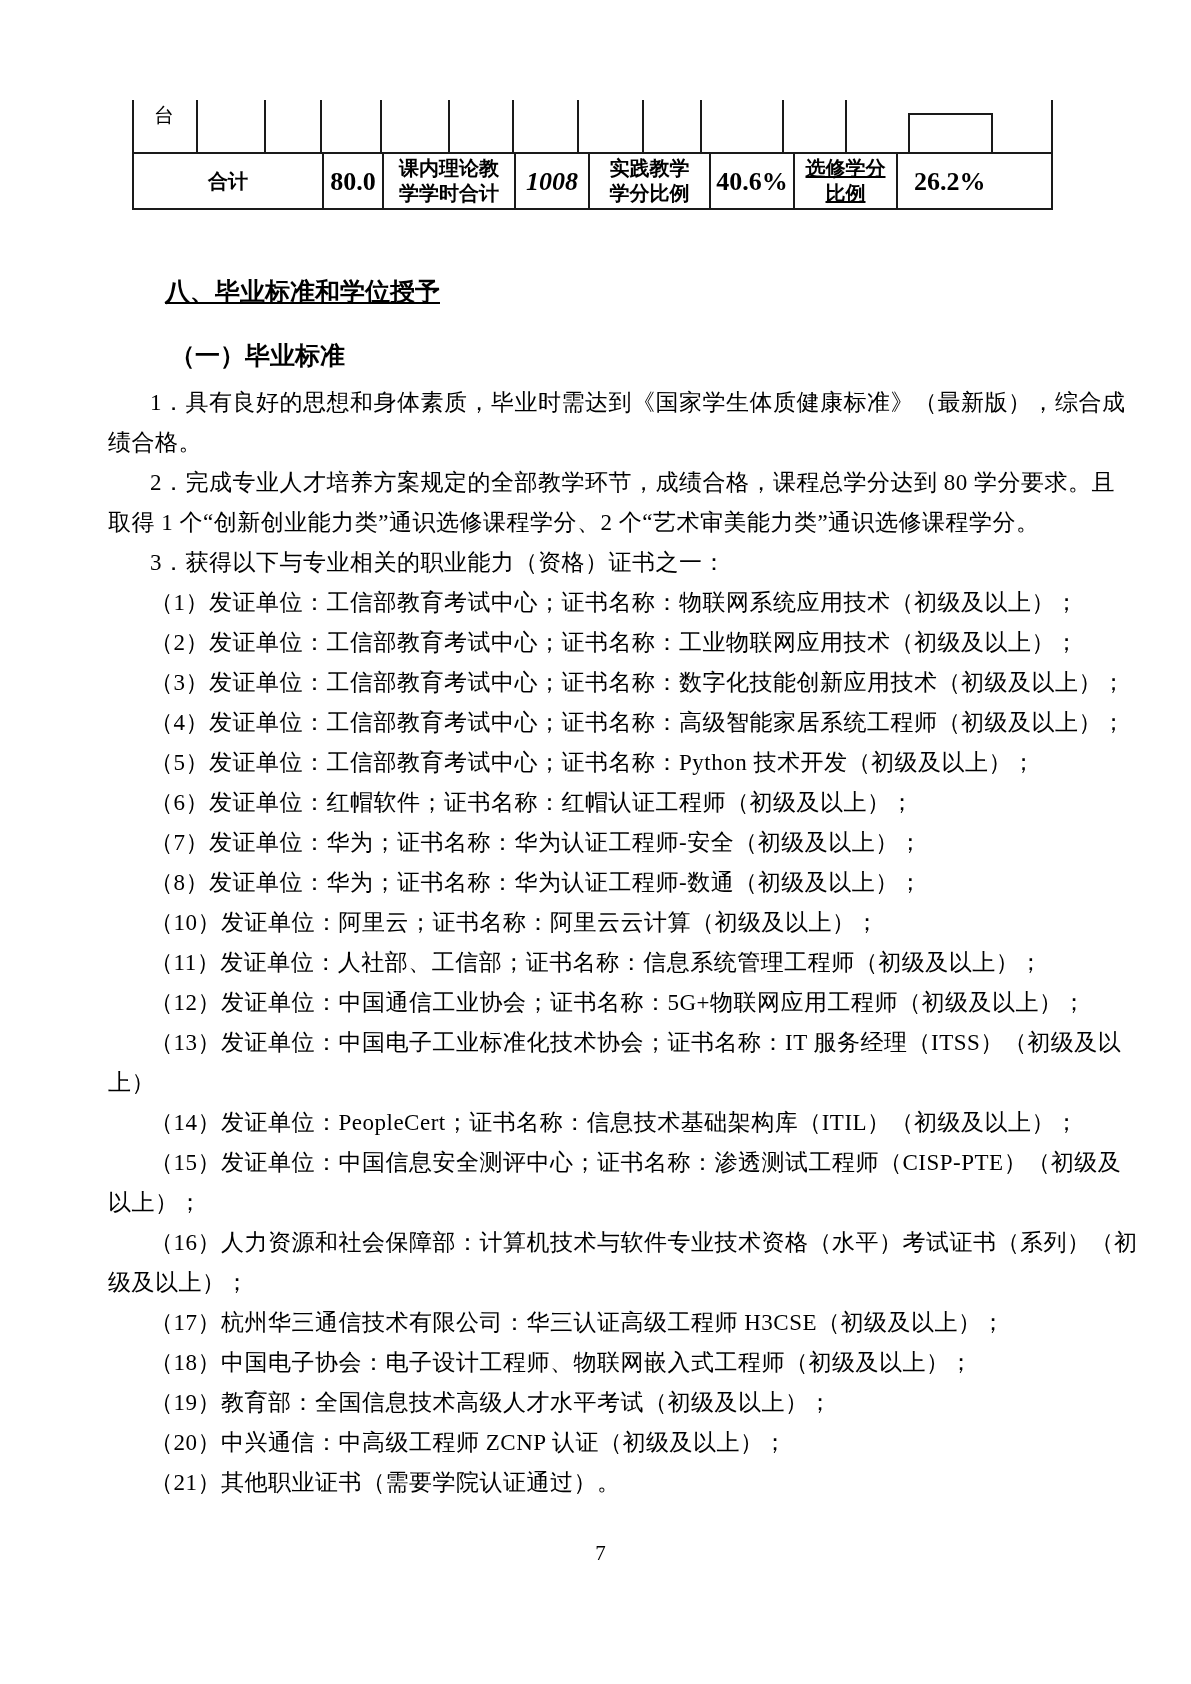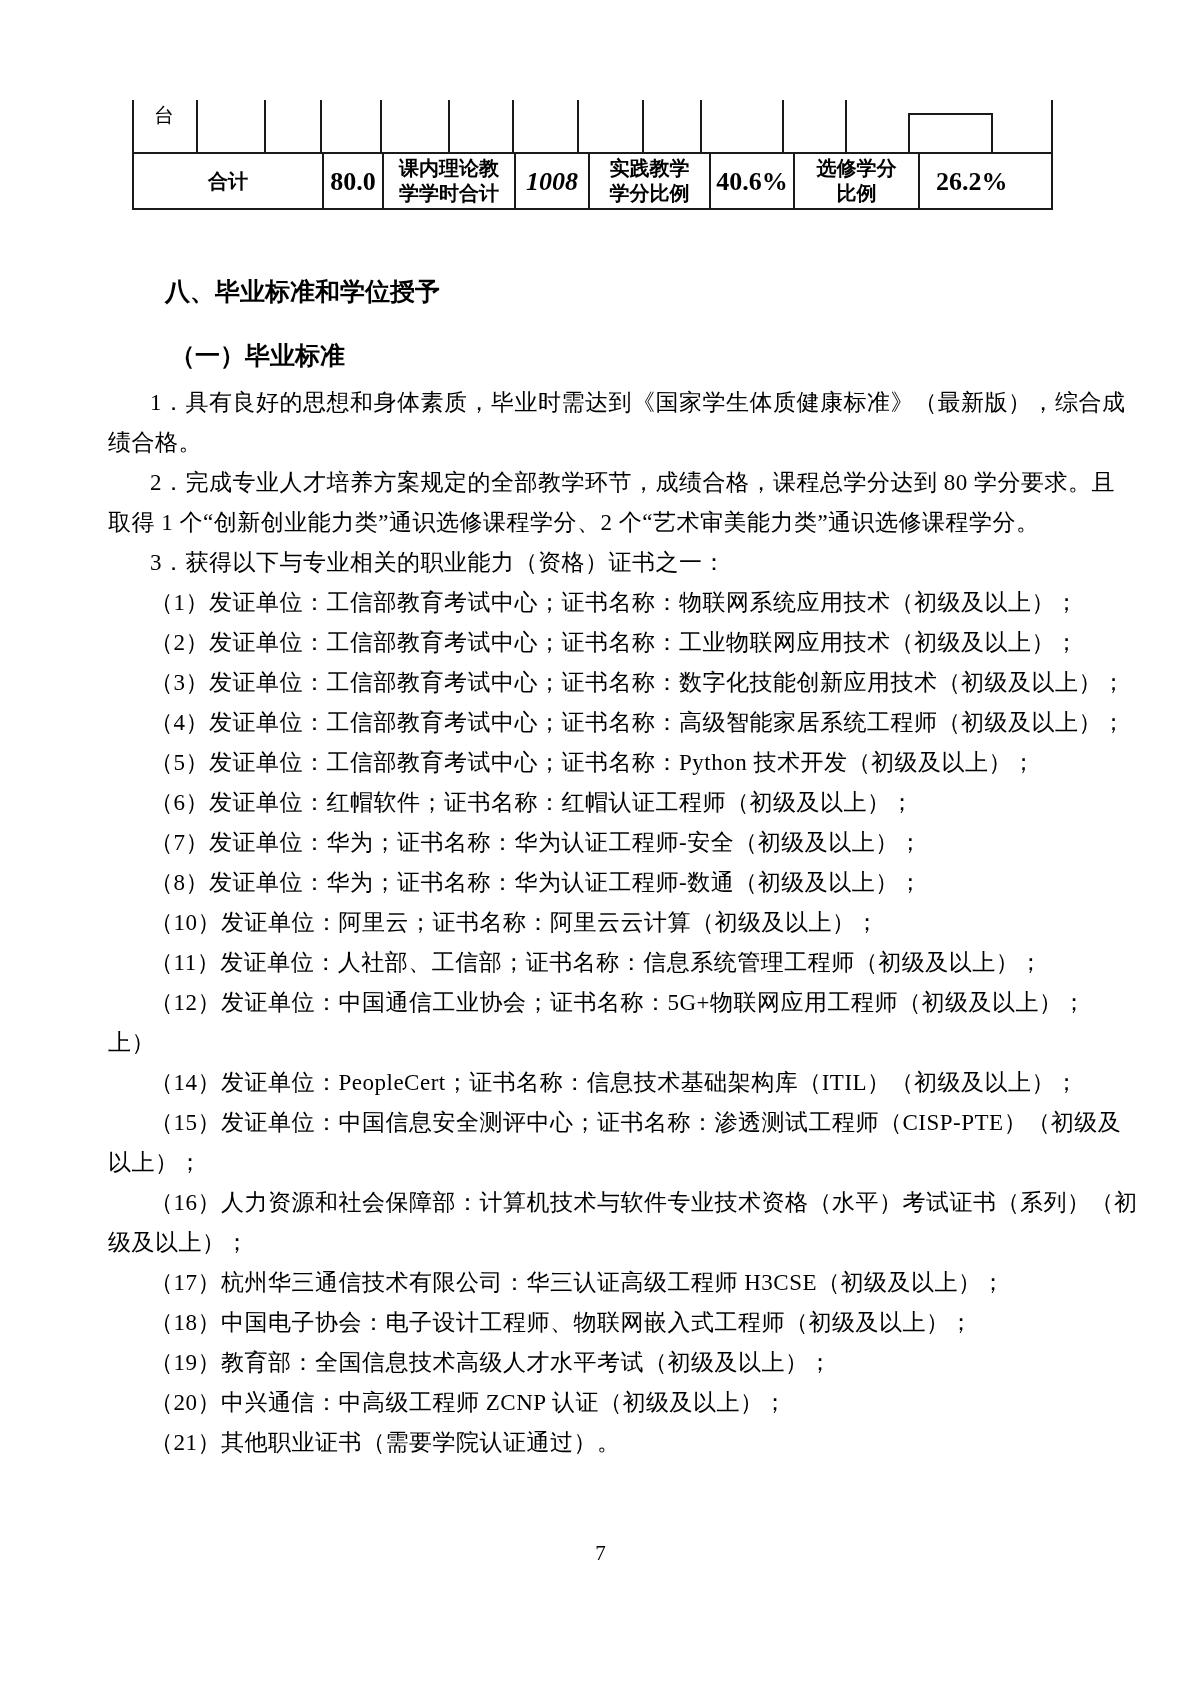--- a/index.html
+++ b/index.html
@@ -37,27 +37,27 @@
     border-left: 2px solid #1a1a1a; overflow: hidden;
   }
   .cell.first { border-left: none; }
   .cell.num { font-size: 26px; }
   .c-total   { width: 188px; }
   .c-credits { width: 60px;  }
   .c-theoryl { width: 132px; }
   .c-theoryv { width: 74px; font-style: italic;  }
   .c-practl  { width: 121px; }
   .c-practv  { width: 84px; font-family: Liberation Serif, serif;  }
-  .c-electl  { width: 125px; }
+  .c-electl  { width: 103px; text-decoration: underline; }
   .c-electv  { flex: 1 1 auto; justify-content: flex-start; padding-left: 16px; }
 
   
   .heading-1 {
     position: absolute; left: 165px; top: 272px;
-    font-size: 25px; font-weight: bold; line-height: 40px; white-space: nowrap;
+    font-size: 25px; font-weight: bold; line-height: 40px; white-space: nowrap; text-decoration: underline;
   }
   .heading-2 {
     position: absolute; left: 170px; top: 336px;
     font-size: 25px; font-weight: bold; line-height: 40px; white-space: nowrap;
   }
 
   
   .body-text { position: absolute; left: 108px; top: 371px; width: 988px; margin-top: 12px; }
   .line {
     height: 40px; line-height: 40px; font-size: 23px;
@@ -124,20 +124,21 @@
       <div class="line indent">（2）发证单位：工信部教育考试中心；证书名称：工业物联网应用技术（初级及以上）；</div>
       <div class="line indent">（3）发证单位：工信部教育考试中心；证书名称：数字化技能创新应用技术（初级及以上）；</div>
       <div class="line indent">（4）发证单位：工信部教育考试中心；证书名称：高级智能家居系统工程师（初级及以上）；</div>
       <div class="line indent">（5）发证单位：工信部教育考试中心；证书名称：Python 技术开发（初级及以上）；</div>
       <div class="line indent">（6）发证单位：红帽软件；证书名称：红帽认证工程师（初级及以上）；</div>
       <div class="line indent">（7）发证单位：华为；证书名称：华为认证工程师-安全（初级及以上）；</div>
       <div class="line indent">（8）发证单位：华为；证书名称：华为认证工程师-数通（初级及以上）；</div>
       <div class="line indent">（10）发证单位：阿里云；证书名称：阿里云云计算（初级及以上）；</div>
       <div class="line indent">（11）发证单位：人社部、工信部；证书名称：信息系统管理工程师（初级及以上）；</div>
       <div class="line indent">（12）发证单位：中国通信工业协会；证书名称：5G+物联网应用工程师（初级及以上）；</div>
+      <div class="line indent">（13）发证单位：中国电子工业标准化技术协会；证书名称：IT 服务经理（ITSS）（初级及以</div>
       <div class="line">上）</div>
       <div class="line indent">（14）发证单位：PeopleCert；证书名称：信息技术基础架构库（ITIL）（初级及以上）；</div>
       <div class="line indent">（15）发证单位：中国信息安全测评中心；证书名称：渗透测试工程师（CISP-PTE）（初级及</div>
       <div class="line">以上）；</div>
       <div class="line indent">（16）人力资源和社会保障部：计算机技术与软件专业技术资格（水平）考试证书（系列）（初</div>
       <div class="line">级及以上）；</div>
       <div class="line indent">（17）杭州华三通信技术有限公司：华三认证高级工程师 H3CSE（初级及以上）；</div>
       <div class="line indent">（18）中国电子协会：电子设计工程师、物联网嵌入式工程师（初级及以上）；</div>
       <div class="line indent">（19）教育部：全国信息技术高级人才水平考试（初级及以上）；</div>
       <div class="line indent">（20）中兴通信：中高级工程师 ZCNP 认证（初级及以上）；</div>

